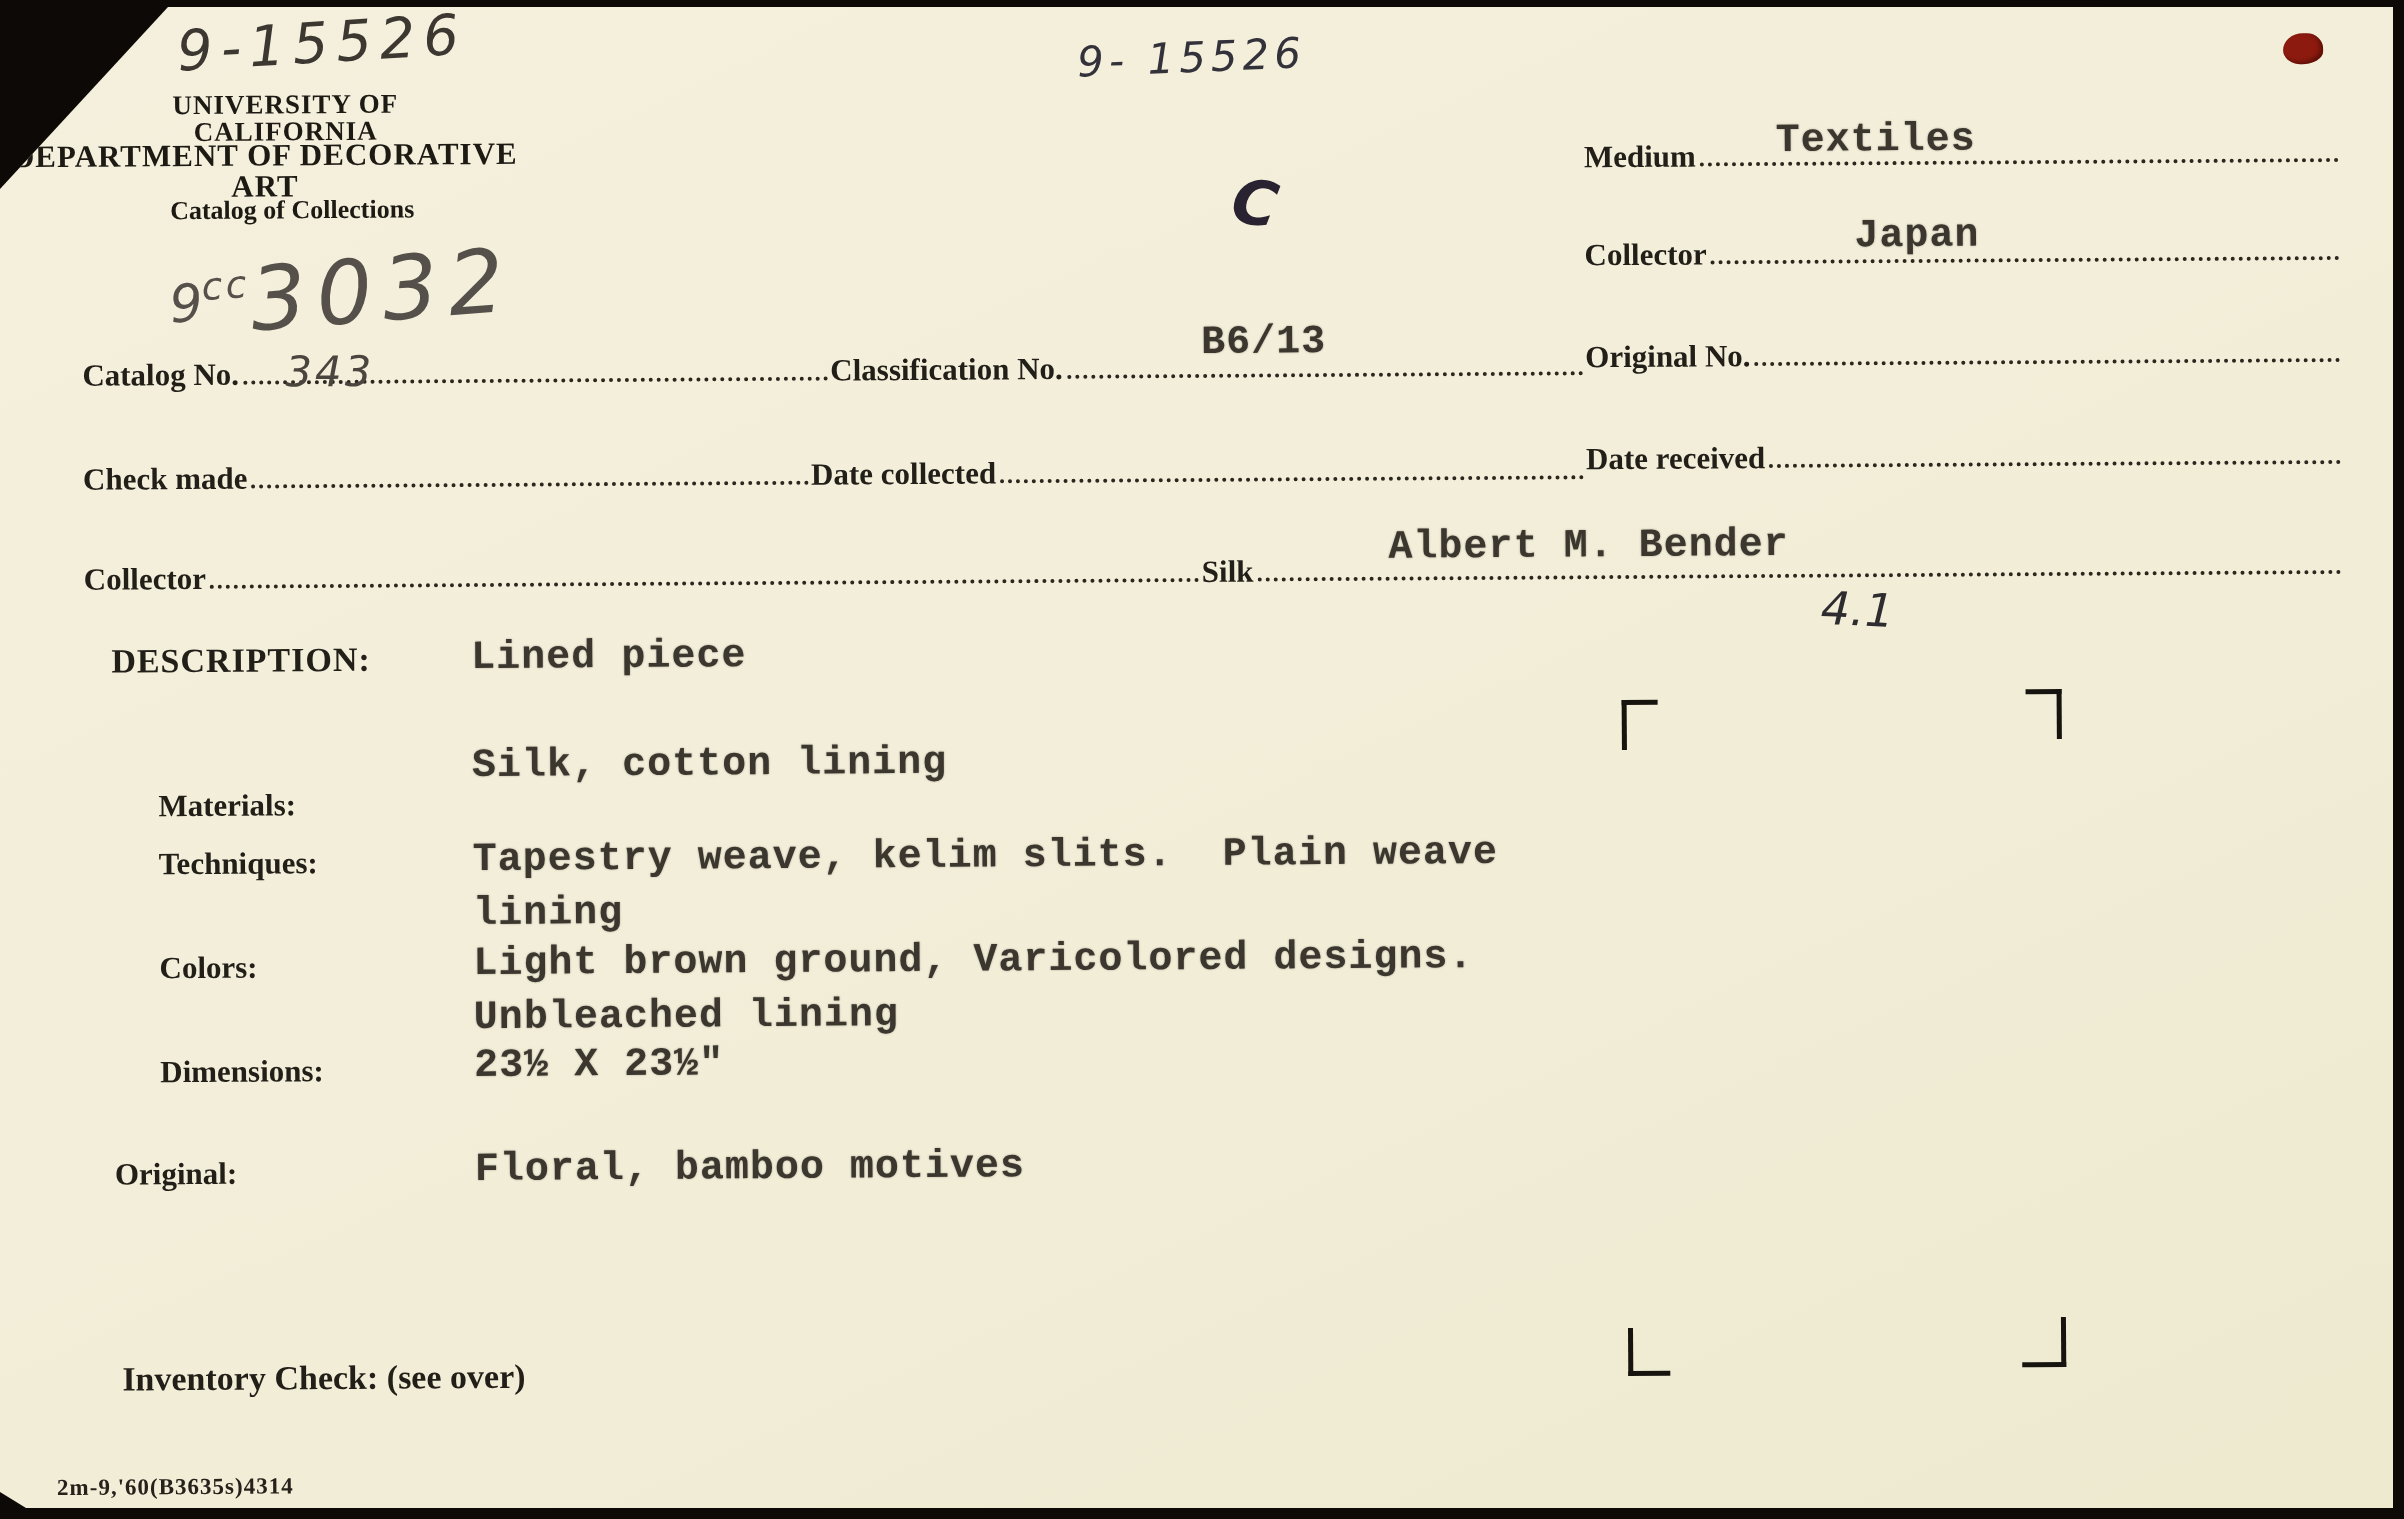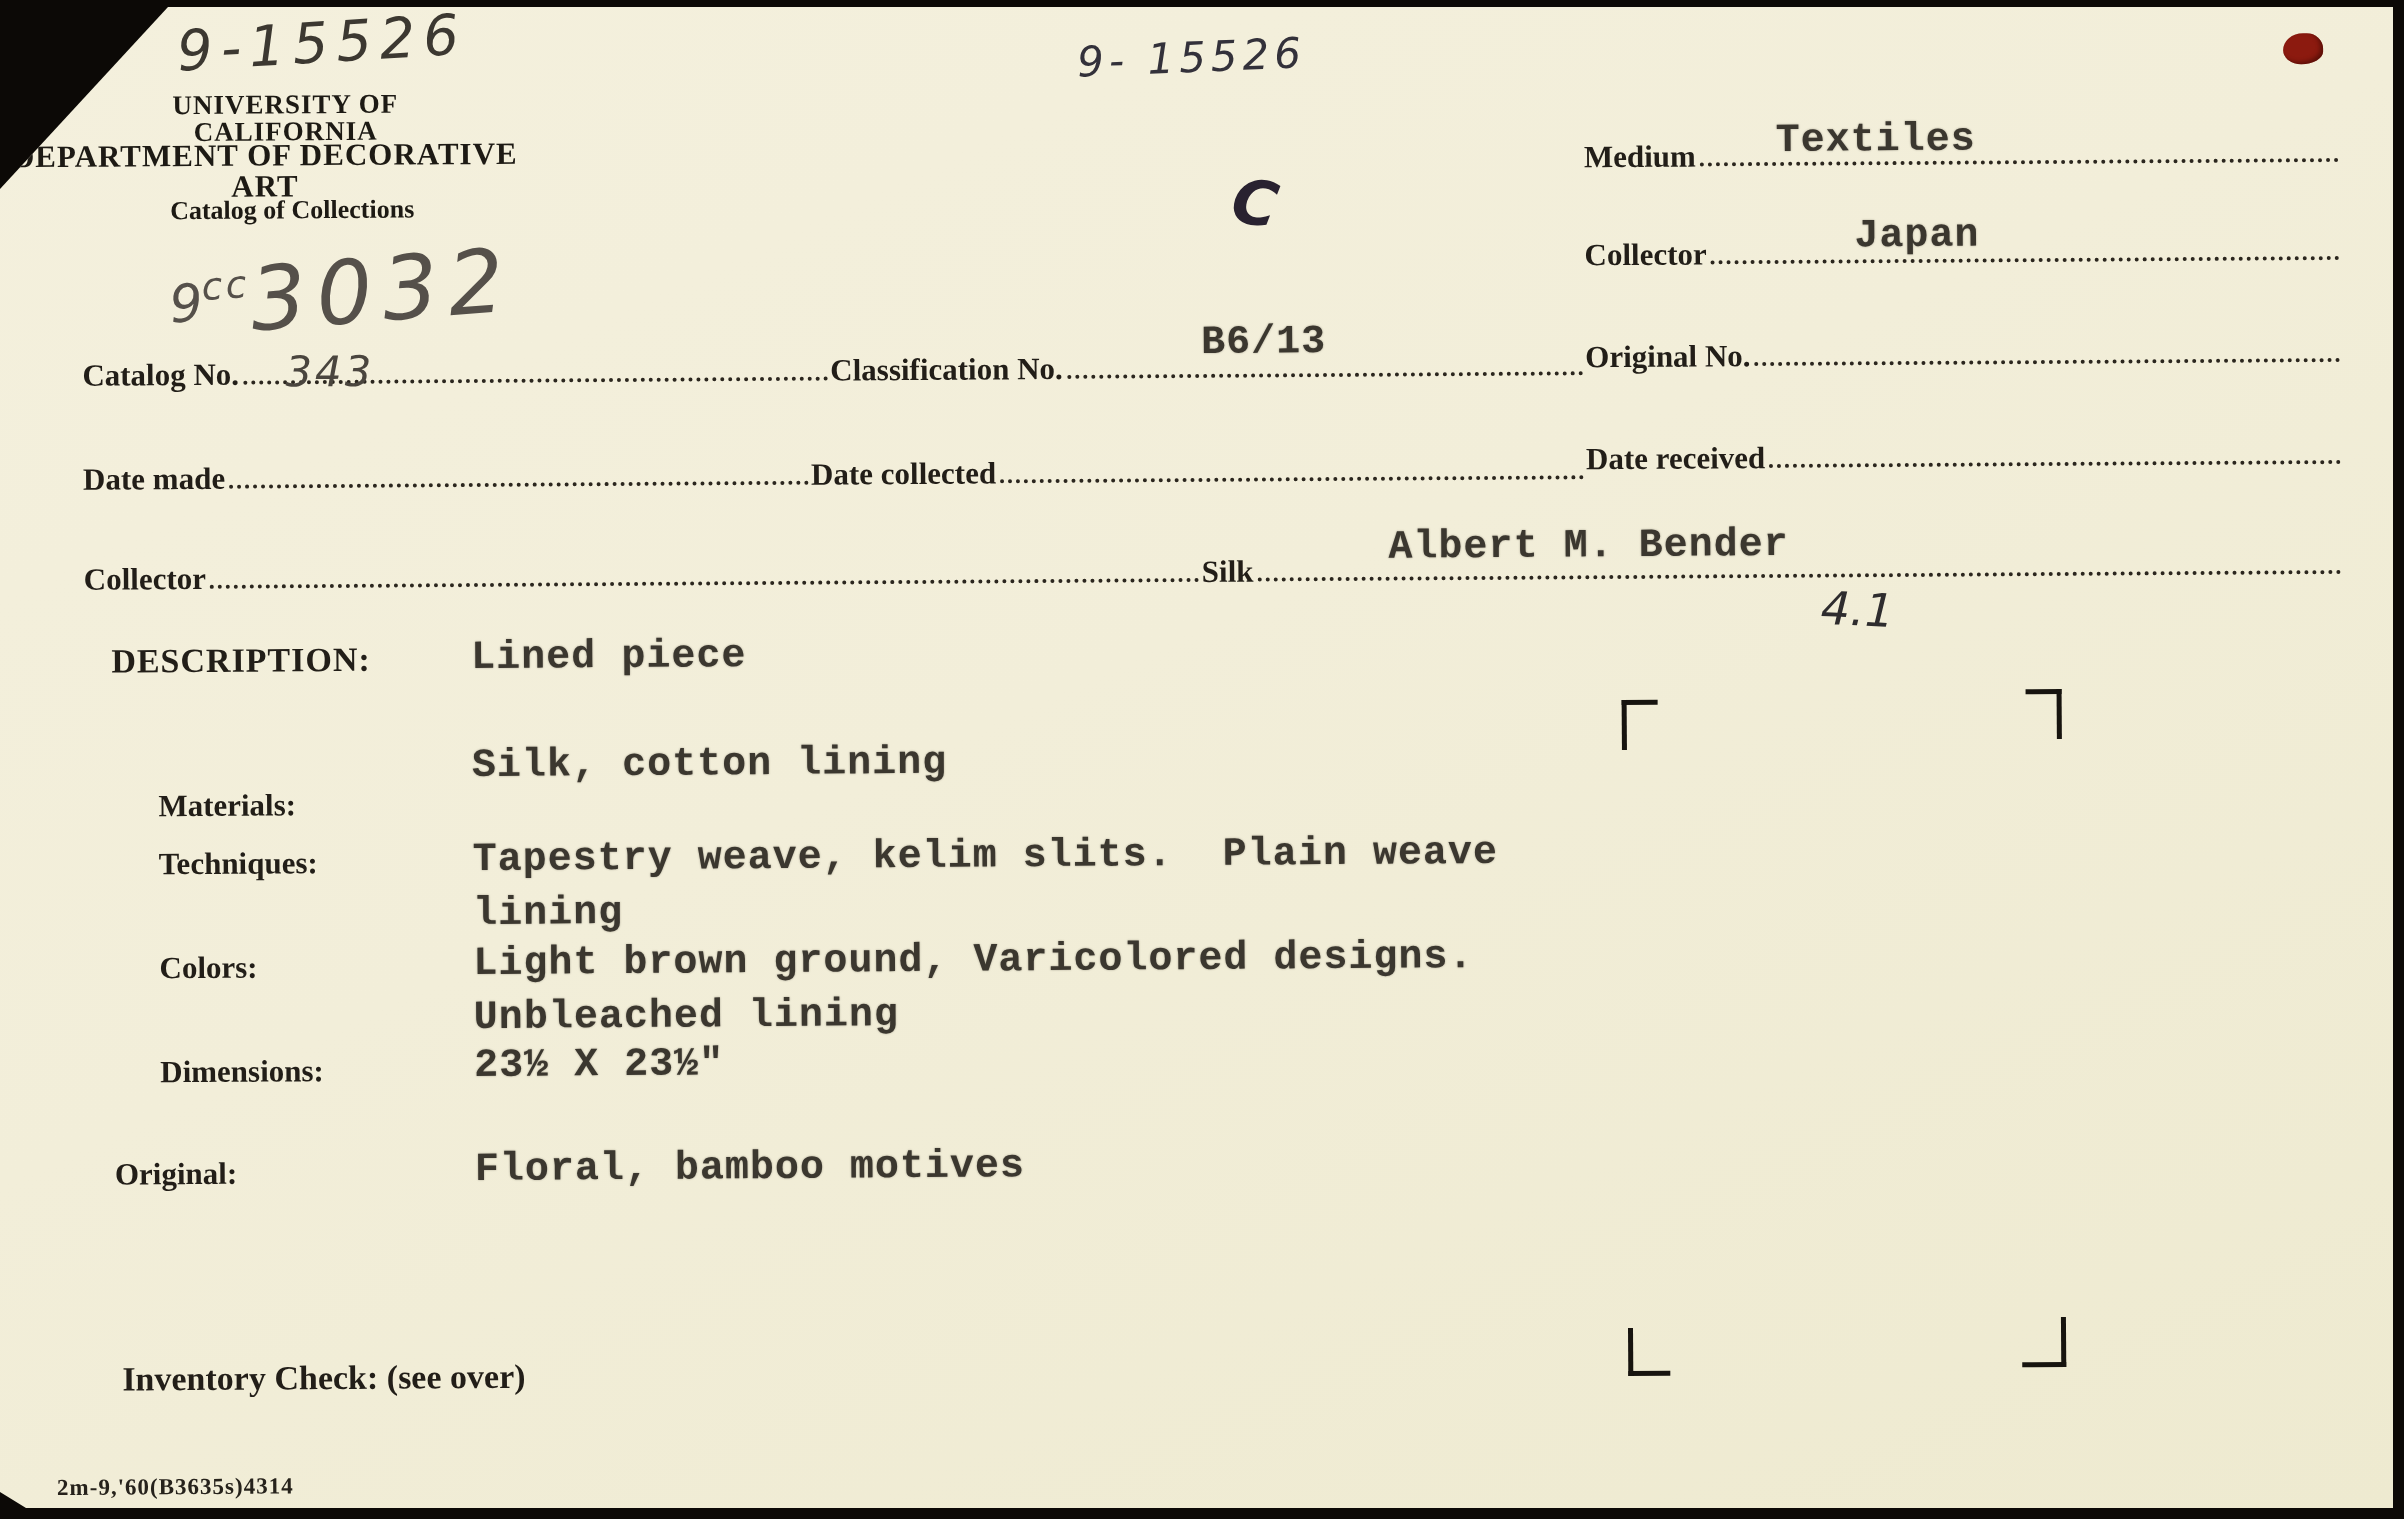--- a/index.html
+++ b/index.html
@@ -87,21 +87,21 @@
           <span class="dots"></span>
       </div>
       <div class="typed" style="left:1204px; top:310px;">B6/13</div>
 
       <div class="frow" style="left:1588px; top:330px; width:757px;">
         <span class="lbl">Original No.</span>
           <span class="dots"></span>
       </div>
 
       <div class="frow" style="left:85px; top:442px; width:728px;">
-        <span class="lbl">Date made</span>
+        <span class="lbl">Check made</span>
           <span class="dots"></span>
       </div>
       <div class="frow" style="left:813px; top:442px; width:775px;">
         <span class="lbl">Date collected</span>
           <span class="dots"></span>
       </div>
       <div class="frow" style="left:1588px; top:432px; width:757px;">
         <span class="lbl">Date received</span>
           <span class="dots"></span>
       </div>

